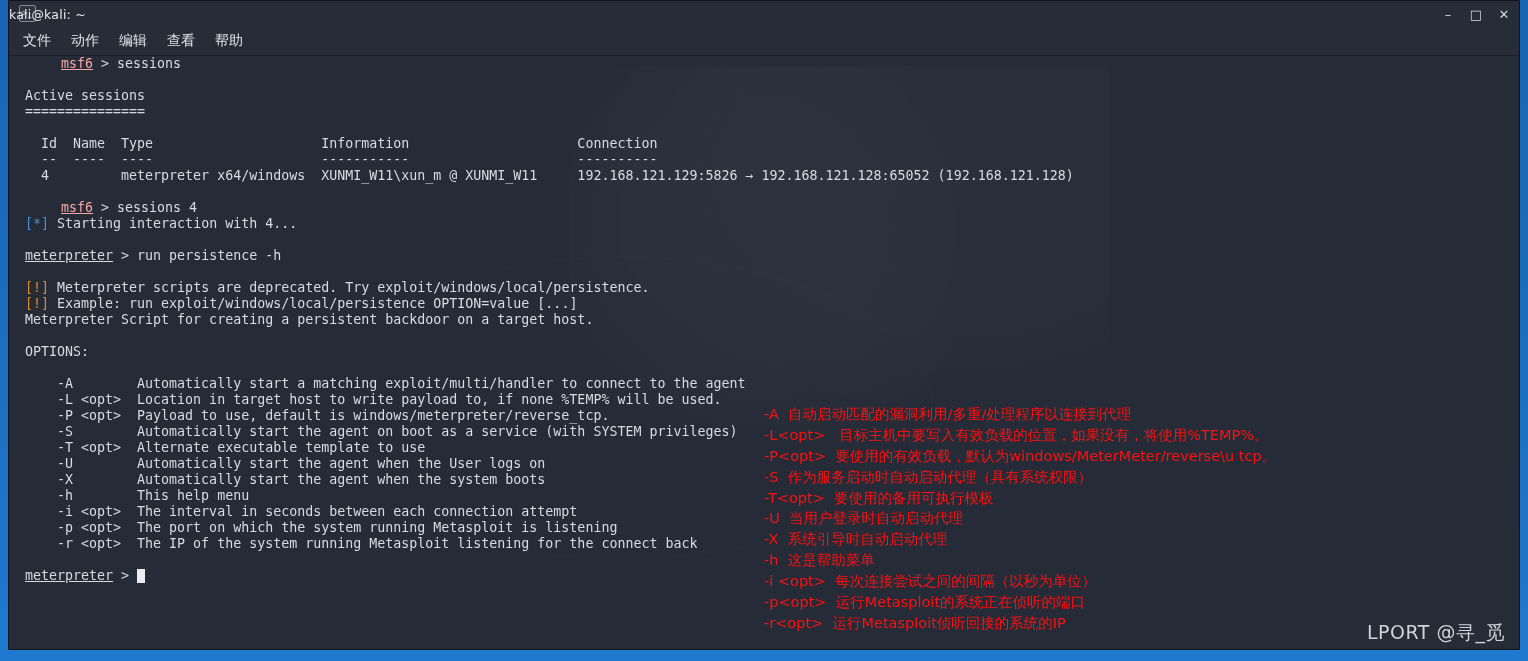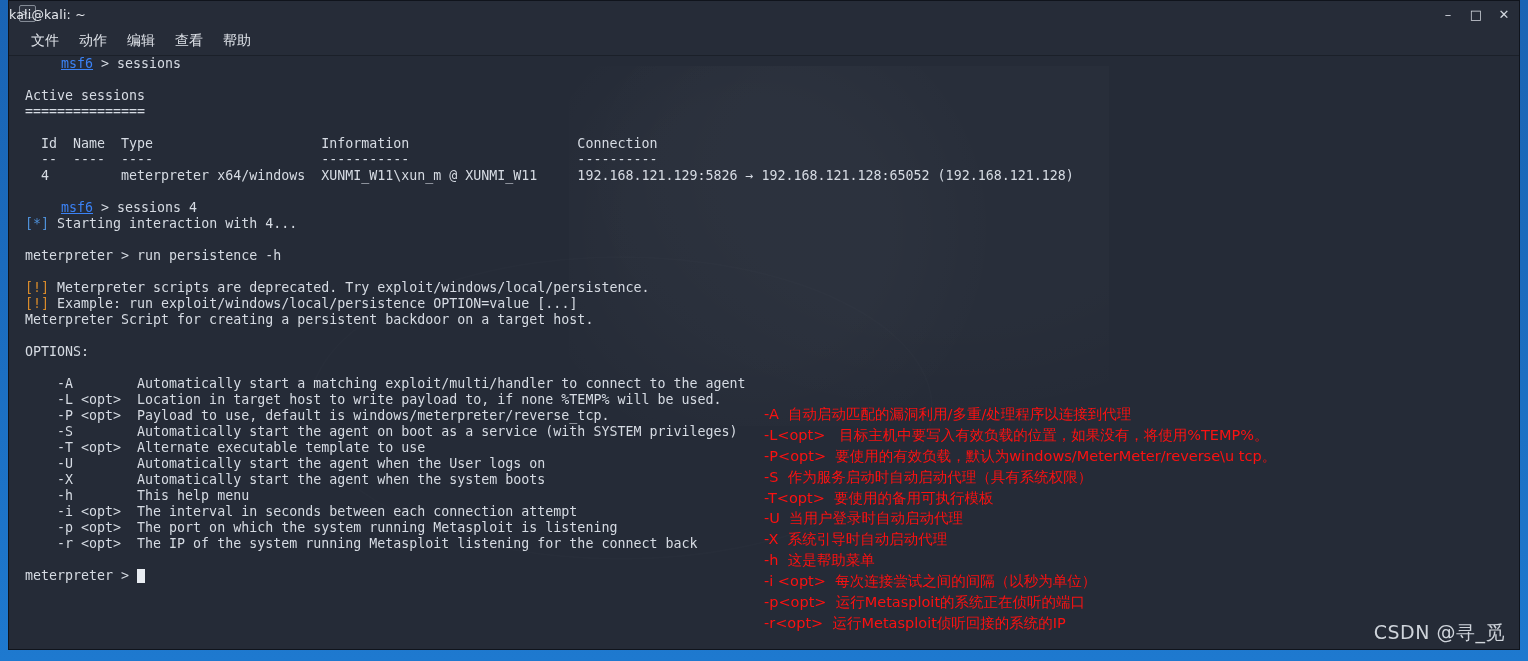--- a/index.html
+++ b/index.html
@@ -111,21 +111,21 @@
     text-align: center;
   }
 
   
   #menubar {
     position: relative;
     height: 28px;
     background: #262c38;
     display: flex;
     align-items: center;
-    padding-left: 22px;
+    padding-left: 14px;
     gap: 20px;
     border-bottom: 1px solid #1b2029;
   }
   .menu-item {
     font-family: "DejaVu Sans", "Liberation Sans", sans-serif;
     font-size: 14px;
     color: #dfe3e9;
     cursor: default;
   }
 
@@ -163,22 +163,22 @@
     position: absolute;
     left: 16px;
     top: 0px;
     white-space: pre;
     font-family: "DejaVu Sans Mono", "Liberation Mono", monospace;
     font-size: 13.3px;
     line-height: 16px;
     color: #d6dbe3;
   }
   .line { height: 16px; }
-  .msf { color: #3b82f6; text-decoration: underline; padding-left: 36px; }
-  .mp  { color: #d6dbe3; }
+  .msf { color: #fca5a5; text-decoration: underline; padding-left: 36px; }
+  .mp  { color: #d6dbe3; text-decoration: underline; }
   .star { color: #4e90d8; }
   .bang { color: #d98b2b; }
 
   
   #annotations {
     position: absolute;
     left: 755px;
     top: 348px;
     font-family: "DejaVu Sans", "Liberation Sans", sans-serif;
     font-size: 14.5px;
@@ -226,16 +226,16 @@
     <span class="menu-item">编辑</span>
     <span class="menu-item">查看</span>
     <span class="menu-item">帮助</span>
   </div>
 
   <div id="term-body">
     <div id="dragon"></div>
     <div id="dragon2"></div>
     <div id="term-text"><div class="line"><span class="msf">msf6</span> &gt; <span>sessions</span></div><div class="line">&nbsp;</div><div class="line">Active sessions</div><div class="line">===============</div><div class="line">&nbsp;</div><div class="line">  Id  Name  Type                     Information                     Connection</div><div class="line">  --  ----  ----                     -----------                     ----------</div><div class="line">  4         meterpreter x64/windows  XUNMI_W11\xun_m @ XUNMI_W11     192.168.121.129:5826 → 192.168.121.128:65052 (192.168.121.128)</div><div class="line">&nbsp;</div><div class="line"><span class="msf">msf6</span> &gt; <span>sessions 4</span></div><div class="line"><span class="star">[*]</span> Starting interaction with 4...</div><div class="line">&nbsp;</div><div class="line"><span class="mp">meterpreter</span> &gt; <span>run persistence -h</span></div><div class="line">&nbsp;</div><div class="line"><span class="bang">[!]</span> Meterpreter scripts are deprecated. Try exploit/windows/local/persistence.</div><div class="line"><span class="bang">[!]</span> Example: run exploit/windows/local/persistence OPTION=value [...]</div><div class="line">Meterpreter Script for creating a persistent backdoor on a target host.</div><div class="line">&nbsp;</div><div class="line">OPTIONS:</div><div class="line">&nbsp;</div><div class="line">    -A        Automatically start a matching exploit/multi/handler to connect to the agent</div><div class="line">    -L &lt;opt&gt;  Location in target host to write payload to, if none %TEMP% will be used.</div><div class="line">    -P &lt;opt&gt;  Payload to use, default is windows/meterpreter/reverse_tcp.</div><div class="line">    -S        Automatically start the agent on boot as a service (with SYSTEM privileges)</div><div class="line">    -T &lt;opt&gt;  Alternate executable template to use</div><div class="line">    -U        Automatically start the agent when the User logs on</div><div class="line">    -X        Automatically start the agent when the system boots</div><div class="line">    -h        This help menu</div><div class="line">    -i &lt;opt&gt;  The interval in seconds between each connection attempt</div><div class="line">    -p &lt;opt&gt;  The port on which the system running Metasploit is listening</div><div class="line">    -r &lt;opt&gt;  The IP of the system running Metasploit listening for the connect back</div><div class="line">&nbsp;</div><div class="line"><span class="mp">meterpreter</span> &gt; <span></span><span style="display:inline-block;width:8px;height:14px;background:#e9edf2;vertical-align:-3px;"></span></div></div>
     <div id="annotations" style="color: rgb(251, 17, 17);"><div class="ann">-A  自动启动匹配的漏洞利用/多重/处理程序以连接到代理</div><div class="ann">-L&lt;opt&gt;   目标主机中要写入有效负载的位置，如果没有，将使用%TEMP%。</div><div class="ann">-P&lt;opt&gt;  要使用的有效负载，默认为windows/MeterMeter/reverse\u tcp。</div><div class="ann">-S  作为服务启动时自动启动代理（具有系统权限）</div><div class="ann">-T&lt;opt&gt;  要使用的备用可执行模板</div><div class="ann">-U  当用户登录时自动启动代理</div><div class="ann">-X  系统引导时自动启动代理</div><div class="ann">-h  这是帮助菜单</div><div class="ann">-i &lt;opt&gt;  每次连接尝试之间的间隔（以秒为单位）</div><div class="ann">-p&lt;opt&gt;  运行Metasploit的系统正在侦听的端口</div><div class="ann">-r&lt;opt&gt;  运行Metasploit侦听回接的系统的IP</div></div>
-    <div id="watermark">CSDN @寻_觅</div>
+    <div id="watermark">LPORT @寻_觅</div>
   </div>
 
 </div>
 
 </body></html>

